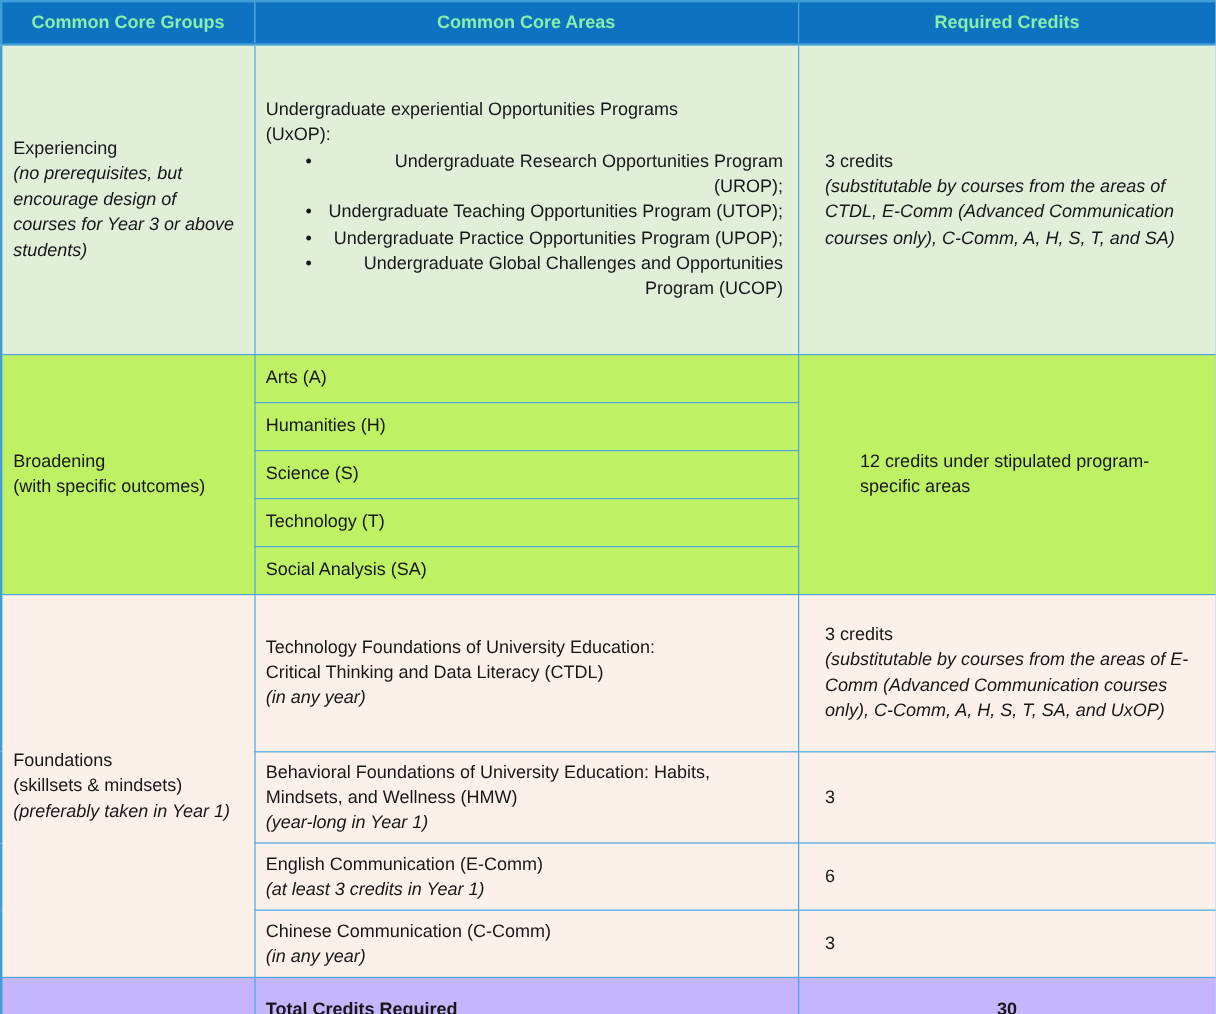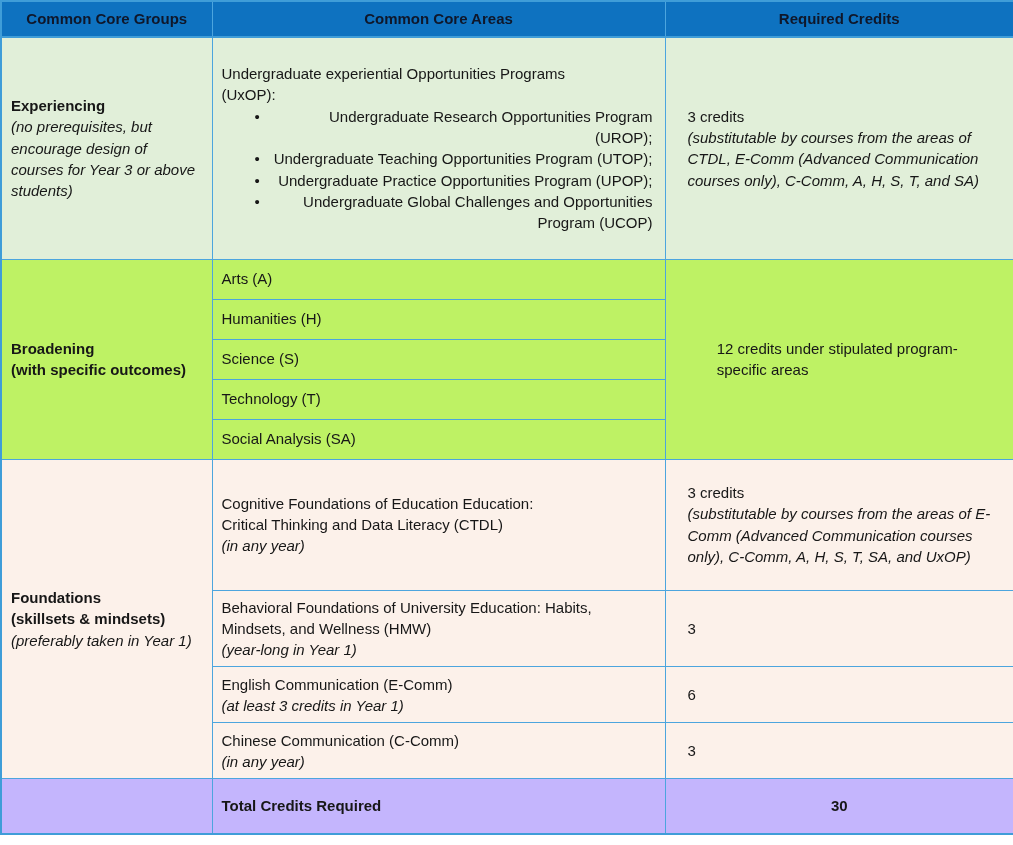--- a/index.html
+++ b/index.html
@@ -19,21 +19,21 @@
   }
   col.c-groups  { width: 211px; }
   col.c-areas   { width: 453px; }
   col.c-credits { width: 349px; }
 
   th, td { border: 1px solid #4CA5DE; }
 
   
   thead th {
     background: #0E72C0;
-    color: #0f172a;
+    color: #86efac;
     font-weight: bold;
     text-align: center;
     vertical-align: middle;
     height: 36px;
     padding: 4px 6px;
     border-bottom: 2px solid #3F9DD8;
   }
 
   
   td { vertical-align: middle; }
@@ -42,21 +42,21 @@
     padding: 6px 8px 6px 9px;
   }
   td.areas {
     text-align: left;
     padding: 6px 12px 6px 9px;
   }
   td.credits {
     text-align: left;
     padding: 4px 22px;
   }
-  .bold   { font-weight: bold; }
+  .bold   { font-weight: normal; }
   .italic { font-style: italic; }
 
   
   .bg-green { background: #E1EFD9; }
   .bg-blue  { background: #bef264; }
   .bg-peach { background: #FCF1EA; }
   .bg-total { background: #c4b5fd; }
 
   
   ul.bullets {
@@ -69,21 +69,21 @@
     position: relative;
     padding-left: 15px;
   }
   ul.bullets li::before {
     content: "\2022";
     position: absolute;
     left: 1px;
   }
 
   
-  tr.r-exp > td        { height: 222px; }
+  tr.r-exp > td        { height: 258px; }
   tr.r-broad > td      { height: 40px; }
   tr.r-found-0 > td    { height: 131px; }
   tr.r-found-1 > td    { height: 74px; margin-left: 21px; }
   tr.r-found-2 > td    { height: 56px; }
   tr.r-found-3 > td    { height: 56px; }
   tr.r-total > td      { height: 25px; }
 
   
   td.total-spacer { }
   td.total-label {
@@ -164,21 +164,21 @@
       <td class="areas bg-blue">Social Analysis (SA)</td>
     </tr>
 
     <tr class="r-found-0">
       <td class="groups bg-peach" rowspan="4">
         <div class="bold">Foundations</div>
         <div class="bold">(skillsets &amp; mindsets)</div>
         <div class="italic">(preferably taken in Year 1)</div>
       </td>
       <td class="areas bg-peach">
-        <div>Cognitive Foundations of Education Education:</div>
+        <div>Technology Foundations of University Education:</div>
         <div>Critical Thinking and Data Literacy (CTDL)</div>
         <div class="italic">(in any year)</div>
       </td>
       <td class="credits bg-peach">
         <div>3 credits</div>
         <div class="italic">(substitutable by courses from the areas of E-Comm (Advanced Communication courses only), C-Comm, A, H, S, T, SA, and UxOP)</div>
       </td>
     </tr>
     <tr class="r-found-1">
       <td class="areas bg-peach">

